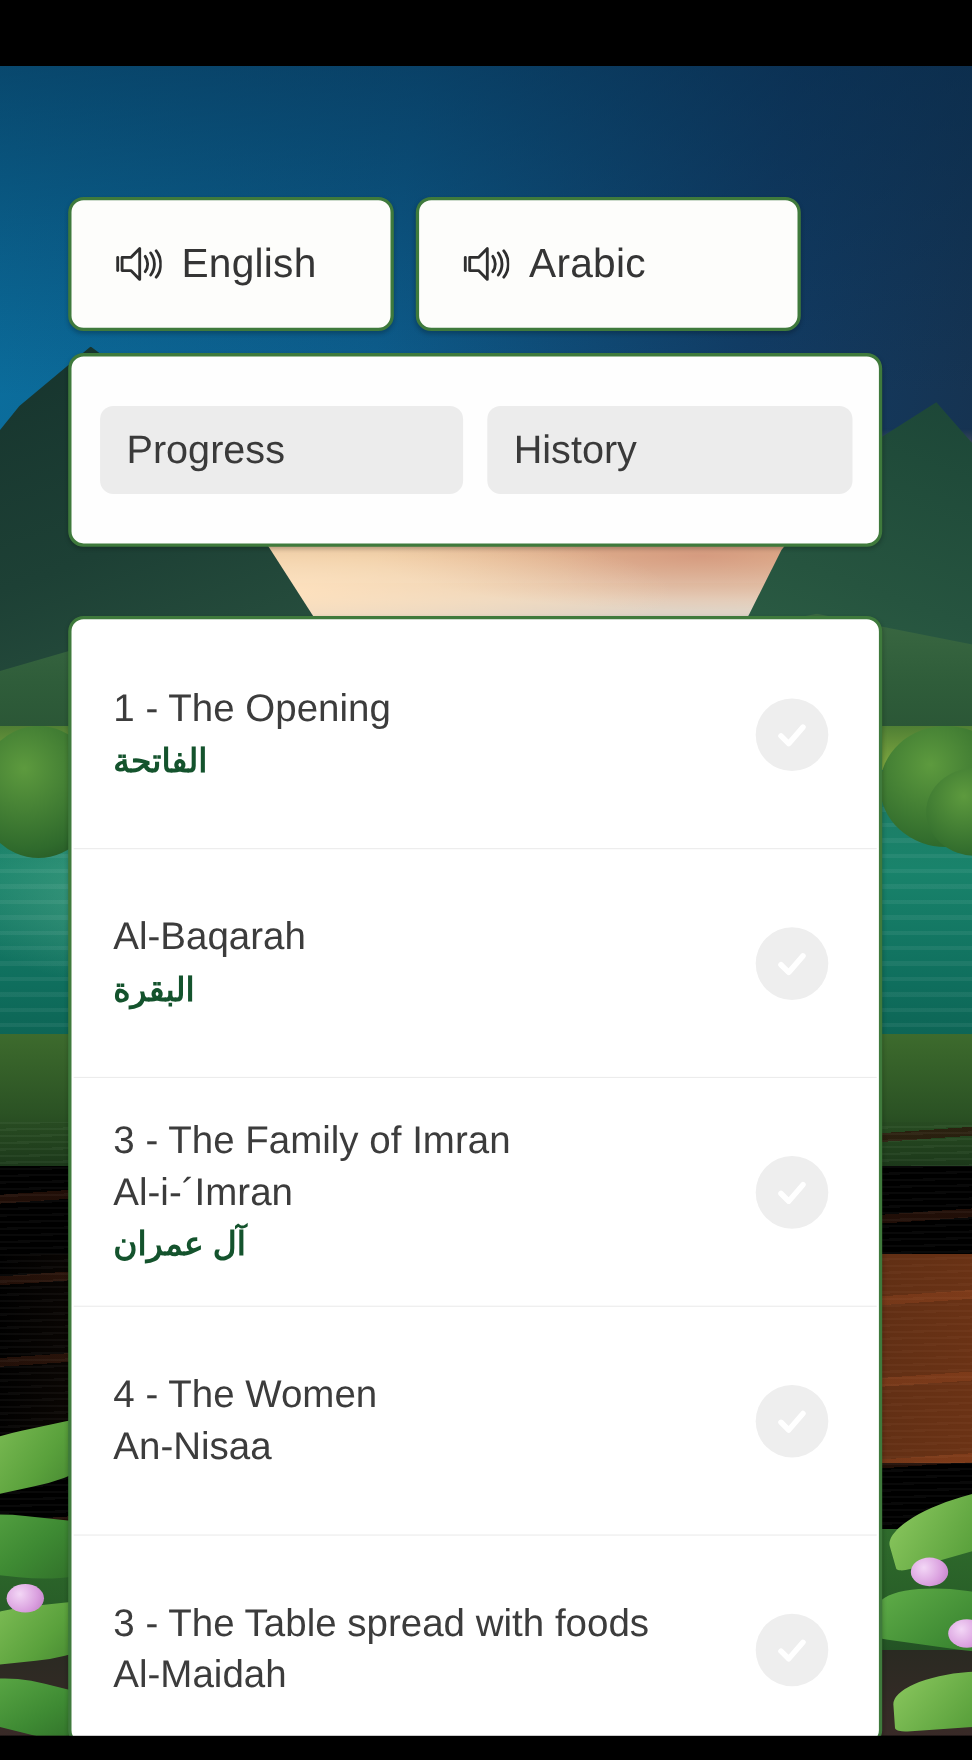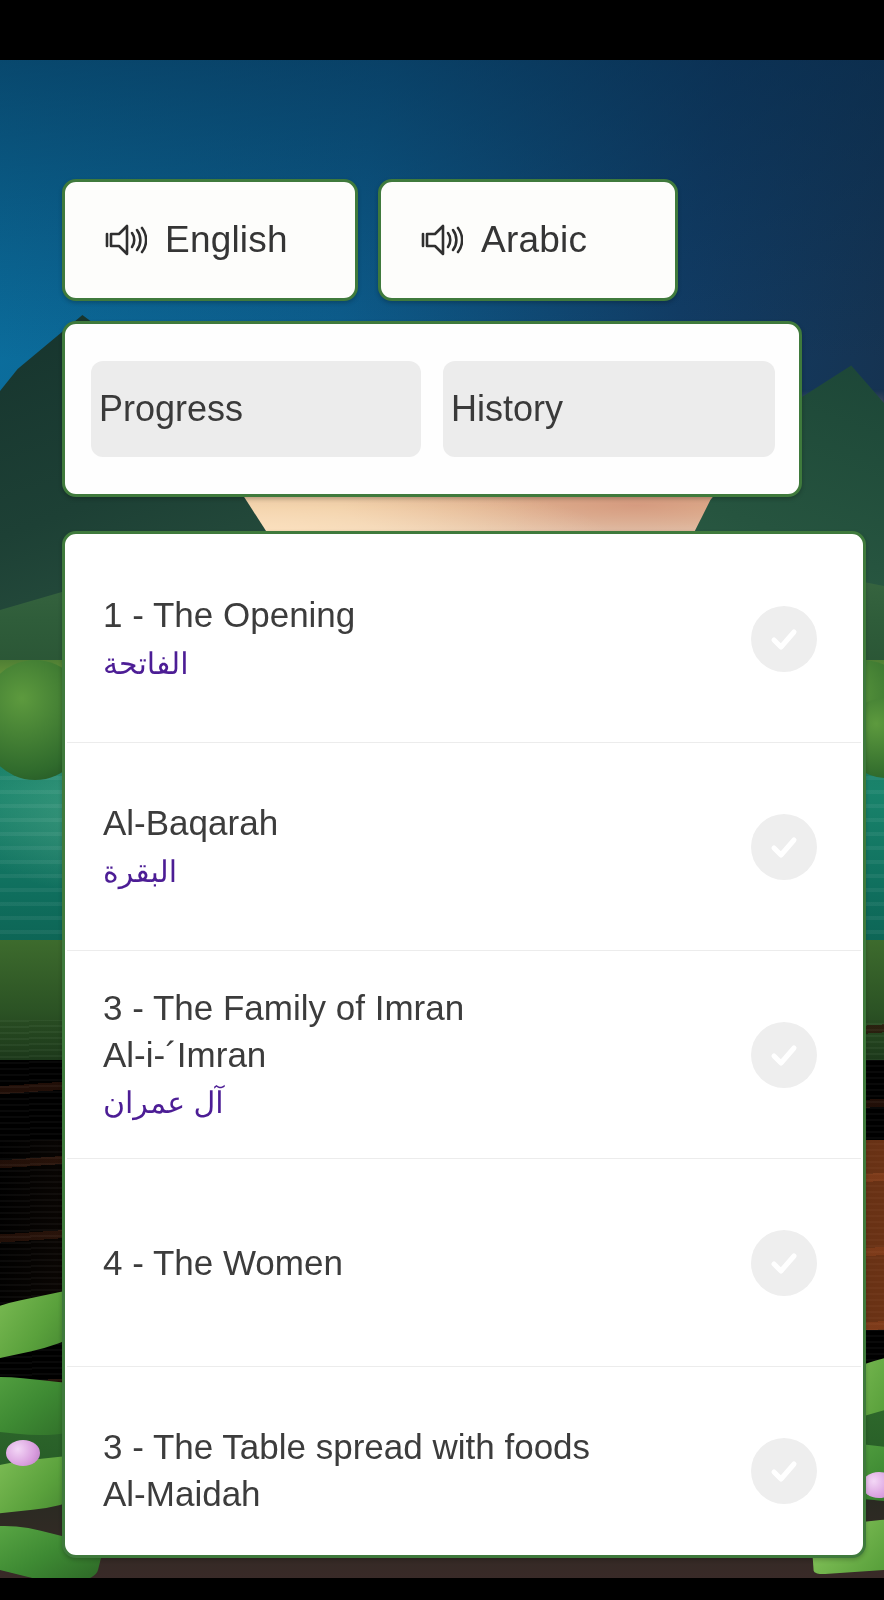--- a/index.html
+++ b/index.html
@@ -196,21 +196,21 @@
     border: 3px solid #3f7a3c;
     border-radius: 14px;
     height: 122px;
     display: flex;
     align-items: center;
     padding-left: 38px;
     gap: 18px;
     box-shadow: 0 2px 4px rgba(0,0,0,.22);
   }
   .lang-btn.english { width: 296px; }
-  .lang-btn.arabic  { width: 300px; }
+  .lang-btn.arabic  { width: 350px; }
   .lang-label {
     font-size: 37px;
     color: #353535;
     letter-spacing: .2px;
   }
   .spk { width: 44px; height: 36px; display:block; }
 
   .tabs-card {
     position: absolute;
     left: 62px; top: 261px;
@@ -220,38 +220,38 @@
     border-radius: 14px;
     box-shadow: 0 2px 4px rgba(0,0,0,.22);
     display: flex;
     align-items: center;
     padding-left: 26px;
     gap: 22px;
   }
   .tab-pill {
     background: #ececec;
     border-radius: 12px;
-    height: 96px;
+    height: 80px;
     display: flex;
     align-items: center;
-    padding-left: 8px;
+    padding-left: 24px;
     border: none;
     font-family: inherit;
   }
   .tab-pill.progress { width: 330px; }
   .tab-pill.history  { width: 332px; }
   .tab-label {
     font-size: 36px;
     color: #3a3a3a;
   }
 
   .list-card {
     position: absolute;
-    left: 62px; top: 471px;
-    width: 804px; height: 1027px;
+    left: 62px; top: 500px;
+    width: 740px; height: 1027px;
     background: #ffffff;
     border: 3px solid #3f7a3c;
     border-radius: 14px;
     box-shadow: 0 2px 4px rgba(0,0,0,.22);
     overflow: hidden;
   }
   .surah-list { width: 100%; }
 
   .surah-row {
     position: relative;
@@ -273,25 +273,26 @@
     color: #3c3c3c;
     line-height: 1.33;
   }
   .surah-translit {
     font-size: 35px;
     color: #3c3c3c;
     line-height: 1.33;
   }
   .surah-arabic {
     font-size: 30px;
-    color: #4c1d95;
+    color: #14532d;
     line-height: 1.5;
     direction: rtl;
     text-align: left;
     margin-top: 2px;
+    font-weight: bold;
   }
   .check-badge {
     width: 66px; height: 66px;
     border-radius: 50%;
     background: #eeeeee;
     flex: 0 0 auto;
     margin-right: 46px;
     display: flex;
     align-items: center;
     justify-content: center;
@@ -412,20 +413,21 @@
             </div>
             <div class="check-badge">
               <svg viewBox="0 0 40 40" fill="none" stroke="#ffffff" stroke-width="5" stroke-linecap="round" stroke-linejoin="round">
                 <path d="M10 21 L17 28 L30 13"></path>
               </svg>
             </div>
           </div>
           <div class="surah-row">
             <div class="surah-text">
               <div class="surah-title">4 - The Women</div>
+              <div class="surah-translit">An-Nisaa</div>
             </div>
             <div class="check-badge">
               <svg viewBox="0 0 40 40" fill="none" stroke="#ffffff" stroke-width="5" stroke-linecap="round" stroke-linejoin="round">
                 <path d="M10 21 L17 28 L30 13"></path>
               </svg>
             </div>
           </div>
           <div class="surah-row">
             <div class="surah-text">
               <div class="surah-title">3 - The Table spread with foods</div>

